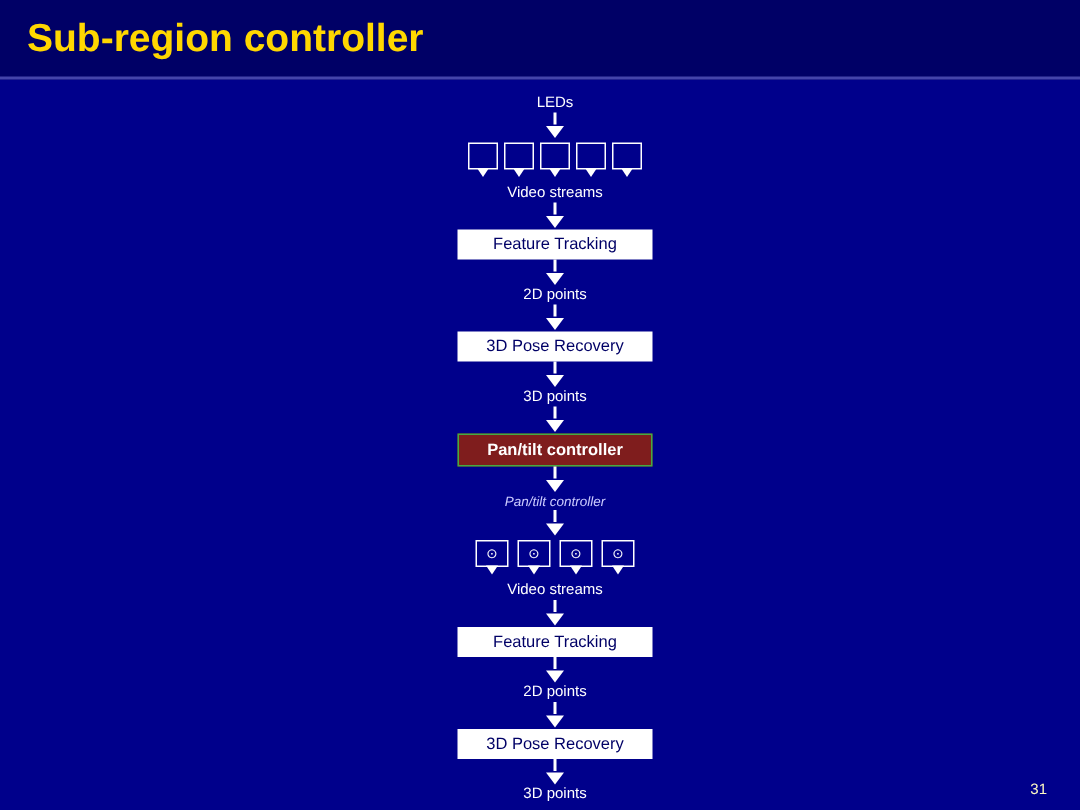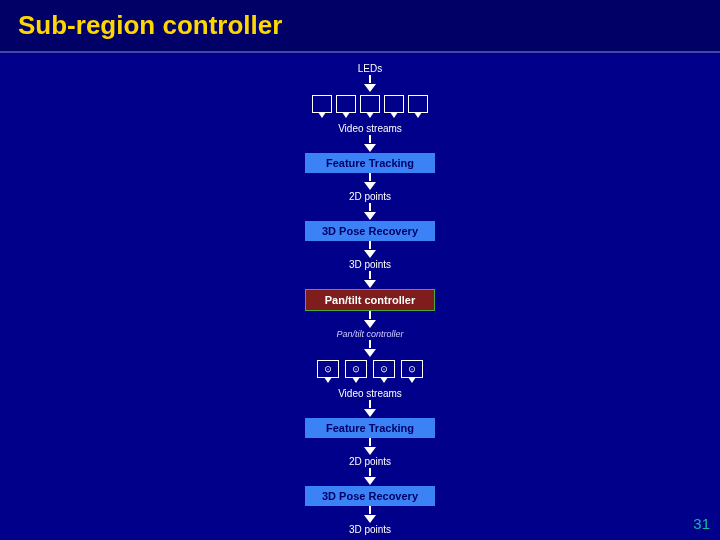--- a/index.html
+++ b/index.html
@@ -67,24 +67,24 @@
       bottom: -6px;
       left: 50%;
       transform: translateX(-50%);
       width: 0;
       height: 0;
       border-left: 4px solid transparent;
       border-right: 4px solid transparent;
       border-top: 6px solid white;
     }
     .box-white {
-      background: #3b82f6;
+      background: #ffffff;
       color: #000066;
       font-size: 11px;
-      font-weight: bold;
+      font-weight: normal;
       padding: 4px 16px;
       text-align: center;
       min-width: 130px;
     }
     .box-green {
       background: #7f1d1d;
       color: white;
       font-size: 11px;
       font-weight: bold;
       padding: 4px 16px;
@@ -127,23 +127,23 @@
     .small-label {
       color: #ccccff;
       font-size: 9px;
       text-align: center;
       font-style: italic;
       margin-bottom: 1px;
     }
     .page-num {
       position: absolute;
       bottom: 8px;
-      right: 10px;
-      color: #14b8a6;
-      font-size: 15px;
+      right: 22px;
+      color: #fef9c3;
+      font-size: 10px;
     }
     .spacer-line {
       width: 2px;
       height: 8px;
       background: white;
       margin: 0 auto;
     }
   </style>
 </head>
 <body>

